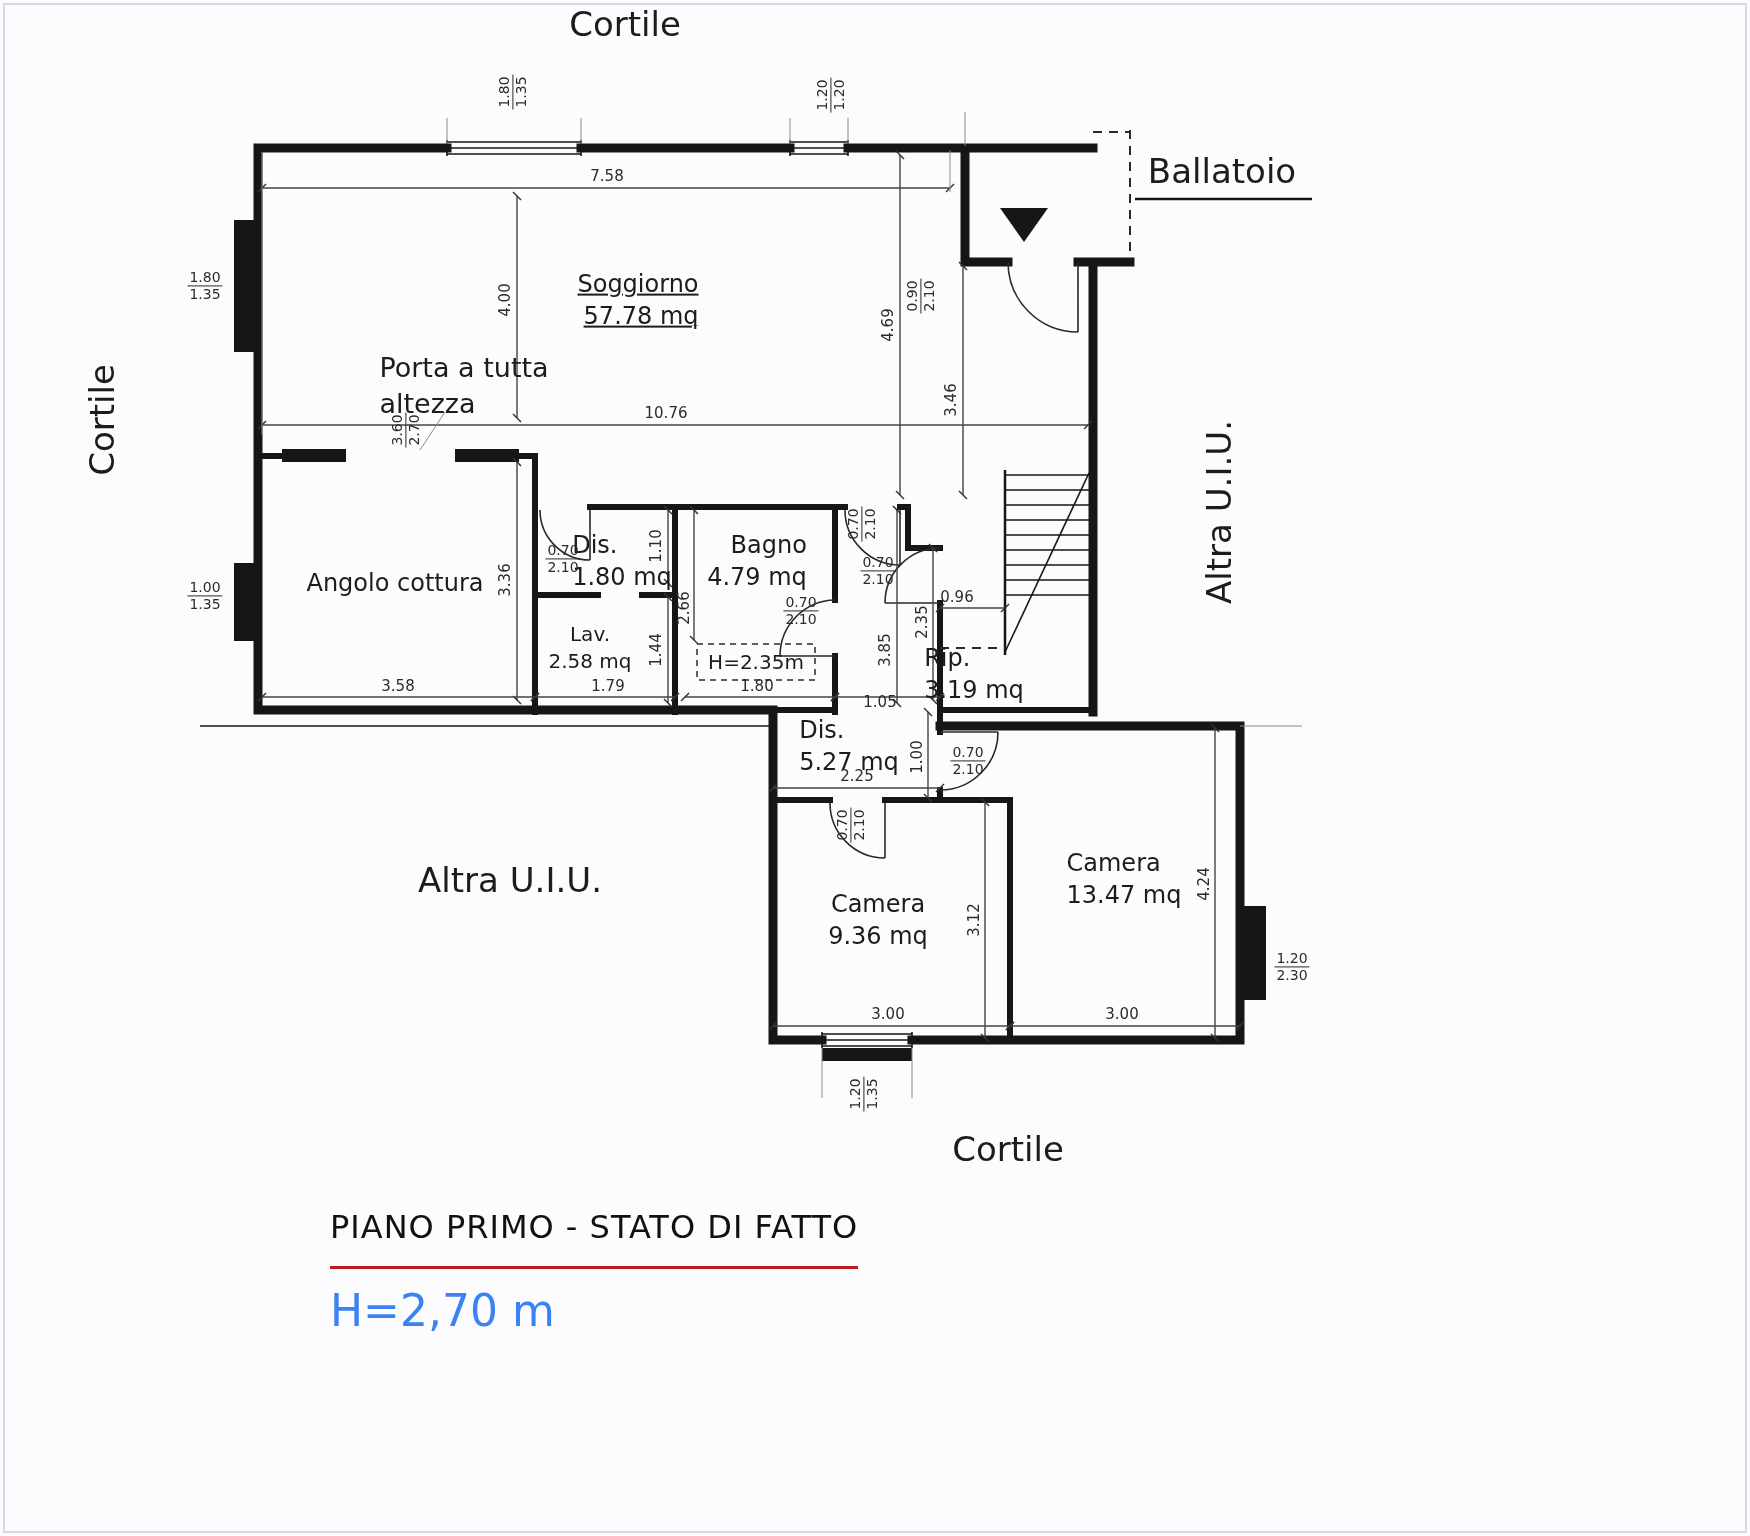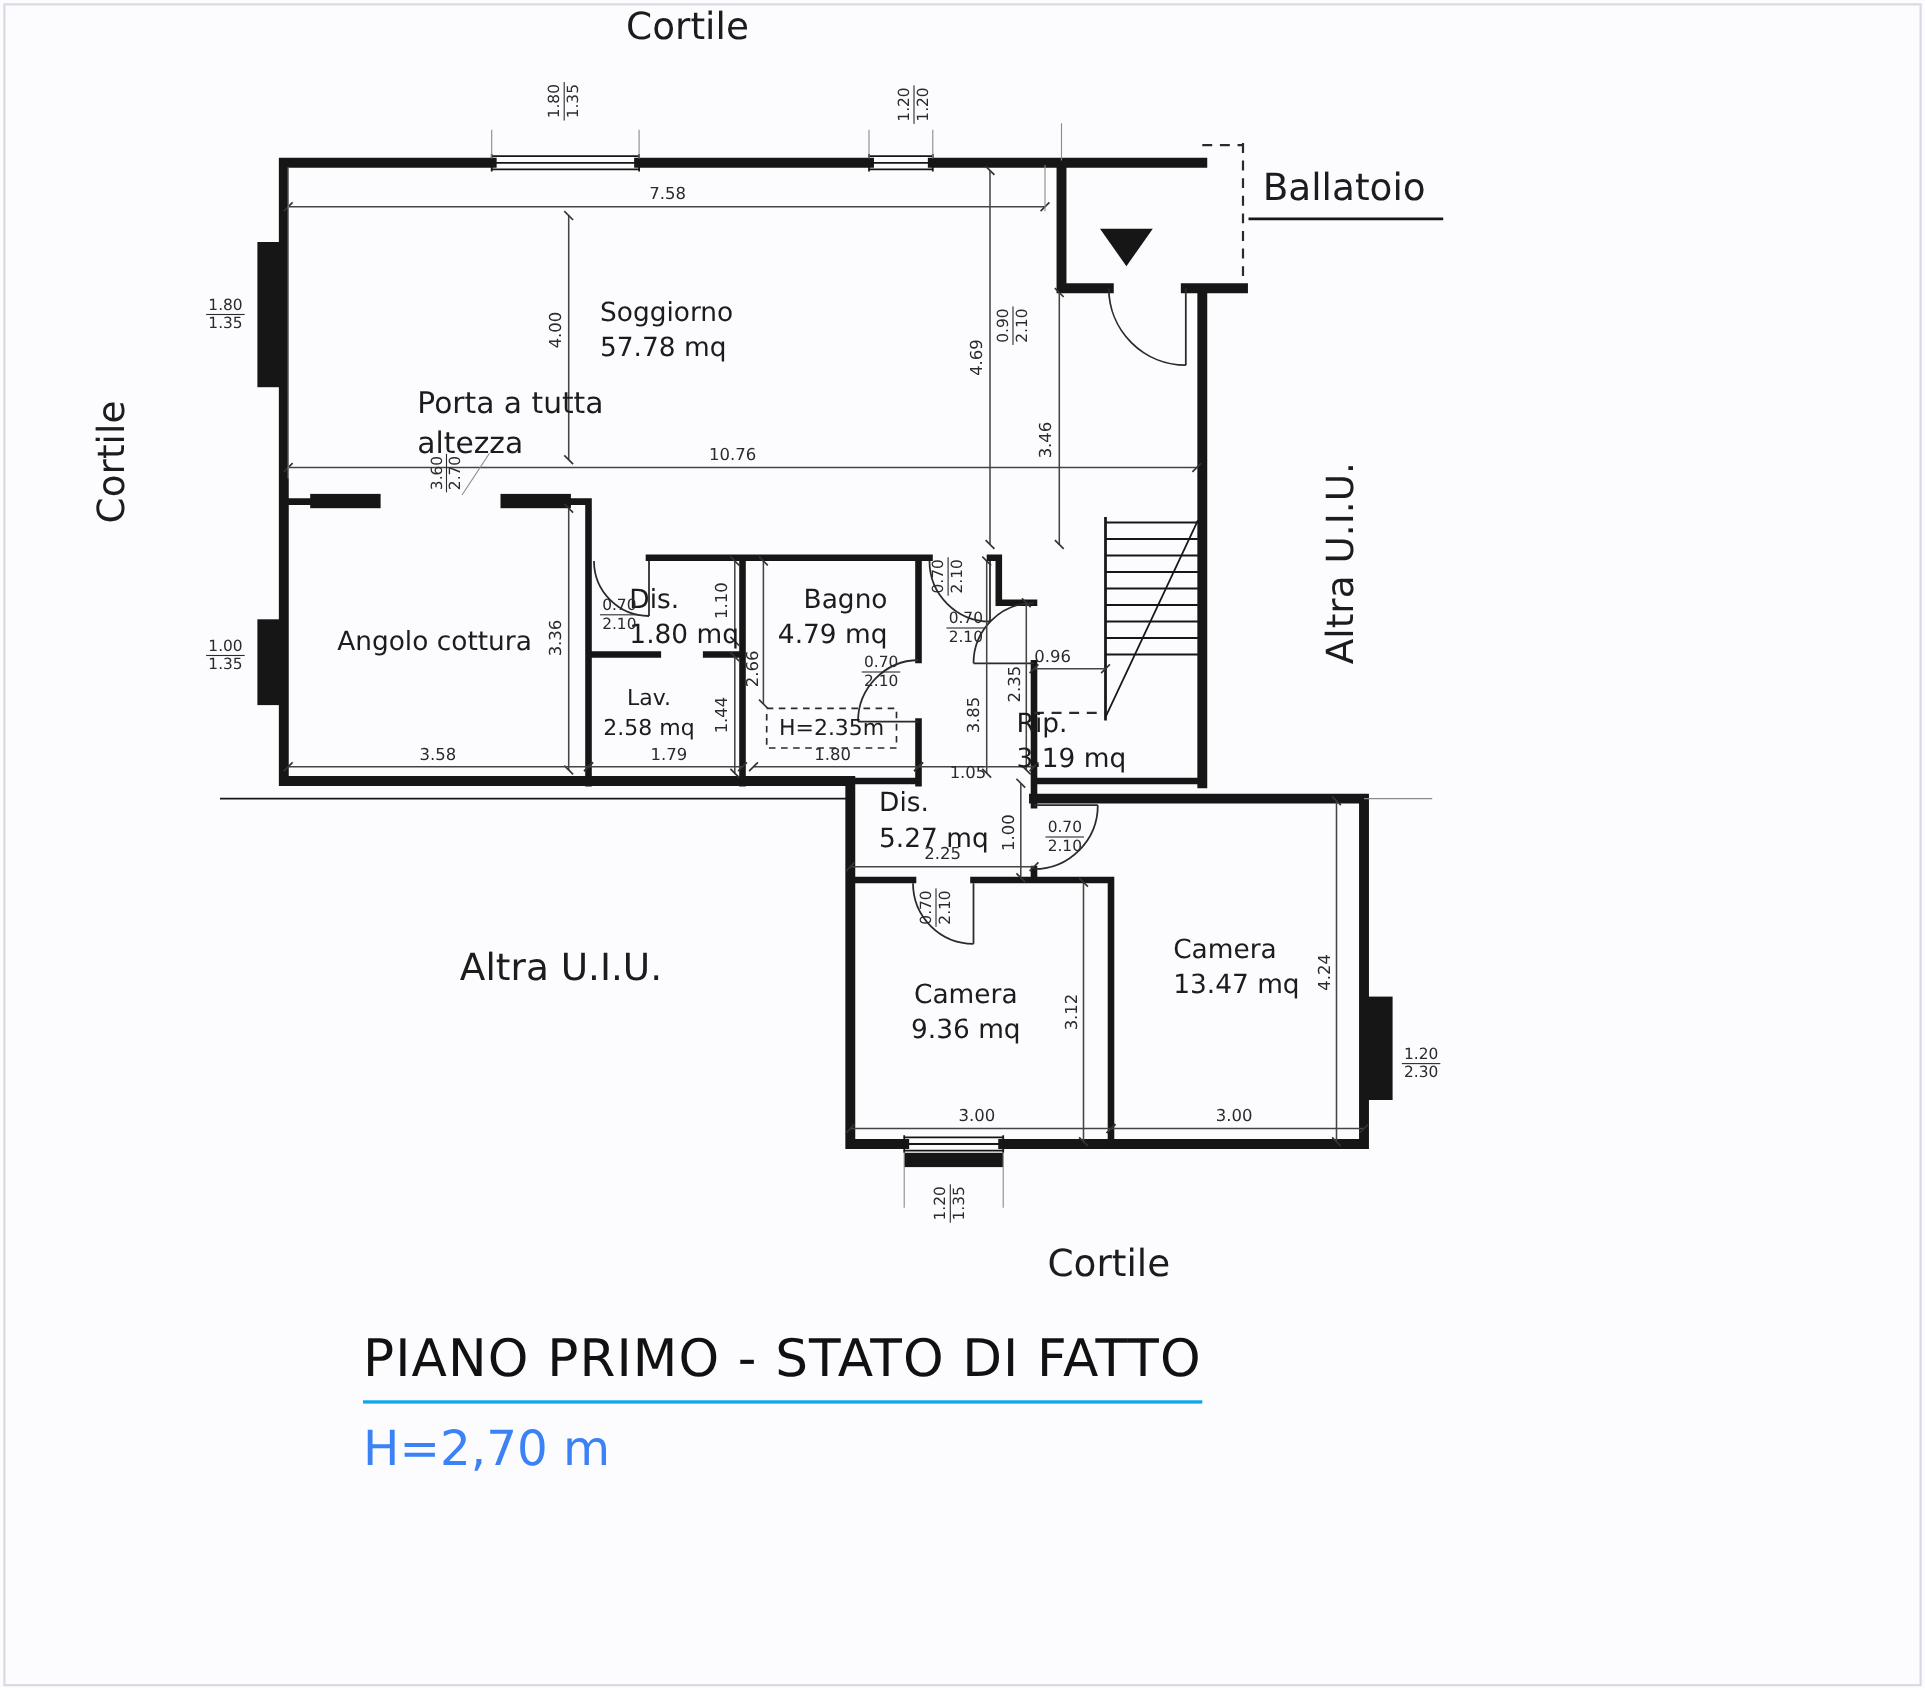--- a/index.html
+++ b/index.html
@@ -12,22 +12,22 @@
   .lbl{position:absolute;transform:translate(-50%,-50%);white-space:pre;line-height:1.35;color:#1c1c1c}
   .frac{position:absolute;transform:translate(-50%,-50%);display:flex;flex-direction:column;
         align-items:center;font-size:14px;color:#2b2b2b;line-height:1.15}
   .r90{transform:translate(-50%,-50%) rotate(-90deg)}
   .ctx{font-size:34px}
   .room{font-size:24px}
   .dim{font-size:15px;color:#2b2b2b}
   .frac .t{border-bottom:1.5px solid #2b2b2b;padding:0 2px}
   .frac .b{padding:0 2px}
   .title-wrap{position:absolute;left:330px;top:1208px}
-  .main-title{display:inline-block;font-size:47px;letter-spacing:1px;color:#111;
-              border-bottom:3px solid #0ea5e9;padding-bottom:10px}
+  .main-title{display:inline-block;font-size:32px;letter-spacing:1px;color:#111;
+              border-bottom:3px solid #b91c1c;padding-bottom:20px}
   .height-note{font-size:44px;color:#3b82f6;margin-top:16px}
 </style>
 </head>
 <body>
 
 <div id="canvas">
 
   <svg id="plan-svg" width="1750" height="1536" viewBox="0 0 1750 1536">
     <defs>
       <marker id="tk" markerWidth="14" markerHeight="14" refX="7" refY="7" orient="auto" markerUnits="userSpaceOnUse">
@@ -137,21 +137,21 @@
     </g>
   </svg>
 
   <div id="label-layer">
       <div class="lbl ctx" style="left: 625px; top: 25px; font-size: 34px;">Cortile</div>
       <div class="lbl ctx" style="left: 1222px; top: 172px; font-size: 34px;">Ballatoio</div>
       <div class="lbl ctx r90" style="left: 103px; top: 420px; font-size: 34px;">Cortile</div>
       <div class="lbl ctx r90" style="left: 1220px; top: 512px; font-size: 34px;">Altra U.I.U.</div>
       <div class="lbl ctx" style="left: 510px; top: 881px; font-size: 34px;">Altra U.I.U.</div>
       <div class="lbl ctx" style="left: 1008px; top: 1150px; font-size: 34px;">Cortile</div>
-      <div class="lbl room" style="text-align: left; left: 606px; top: 300px; font-size: 24px;"><div>Soggiorno</div><div>57.78 mq</div></div>
+      <div class="lbl room" style="text-align: right; left: 638px; top: 300px; font-size: 24px; text-decoration: underline;"><div>Soggiorno</div><div>57.78 mq</div></div>
       <div class="lbl room" style="text-align: left; left: 395px; top: 583px; font-size: 24px;"><div>Angolo cottura</div></div>
       <div class="lbl room" style="text-align: left; left: 622px; top: 561px; font-size: 24px;"><div>Dis.</div><div>1.80 mq</div></div>
       <div class="lbl room" style="text-align: right; left: 757px; top: 561px; font-size: 24px;"><div>Bagno</div><div>4.79 mq</div></div>
       <div class="lbl room" style="text-align: center; left: 590px; top: 648px; font-size: 20px;"><div>Lav.</div><div>2.58 mq</div></div>
       <div class="lbl room" style="text-align: left; left: 974px; top: 674px; font-size: 24px;"><div>Rip.</div><div>3.19 mq</div></div>
       <div class="lbl room" style="text-align: left; left: 849px; top: 746px; font-size: 24px;"><div>Dis.</div><div>5.27 mq</div></div>
       <div class="lbl room" style="text-align: center; left: 878px; top: 920px; font-size: 24px;"><div>Camera</div><div>9.36 mq</div></div>
       <div class="lbl room" style="text-align: left; left: 1124px; top: 879px; font-size: 24px;"><div>Camera</div><div>13.47 mq</div></div>
       <div class="lbl room" style="text-align: left; left: 464px; top: 386px; font-size: 27px;"><div>Porta a tutta</div><div>altezza</div></div>
       <div class="lbl room" style="text-align: center; left: 756px; top: 662px; font-size: 20px;"><div>H=2.35m</div></div>

